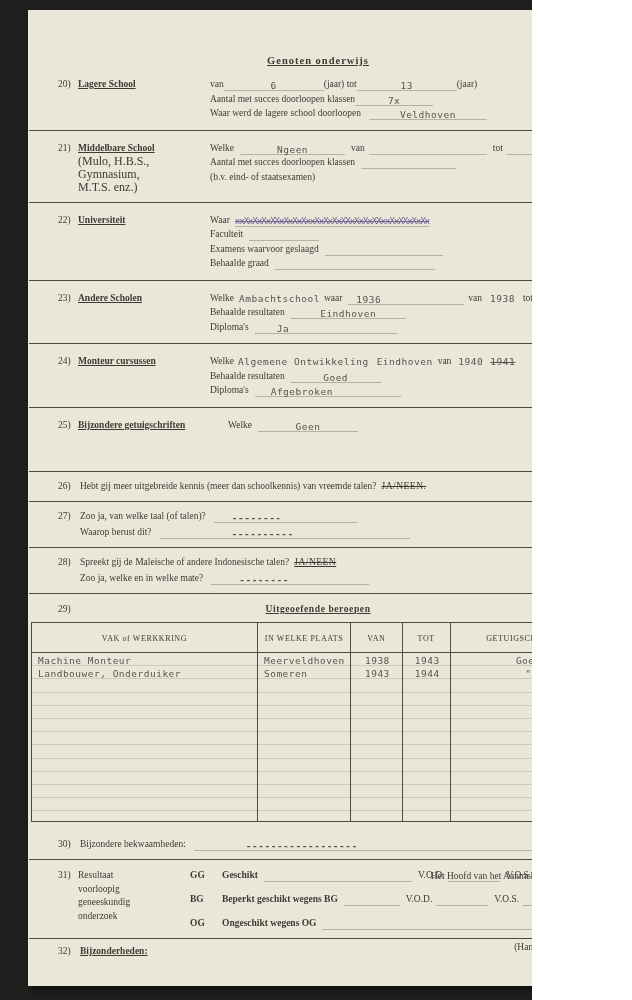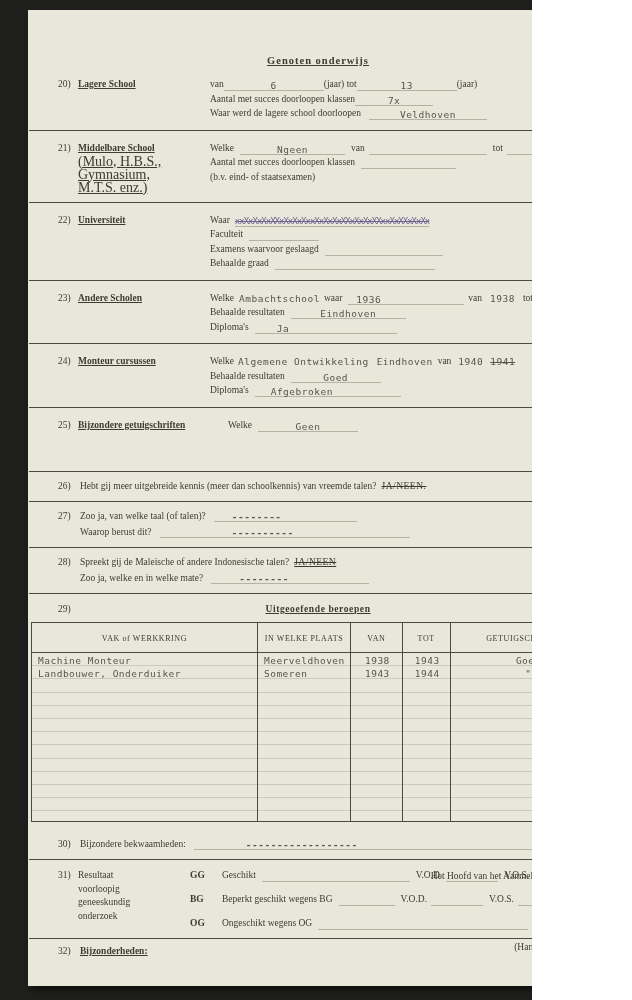--- a/index.html
+++ b/index.html
@@ -16,35 +16,35 @@
   .rule{border:0;border-top:1.6px solid #4a4a3e;margin:0 1px;}
   .title{
     text-align:center;font-weight:bold;text-decoration:underline;
     letter-spacing:1px;padding-top:44px;font-size:10.5px;
   }
   
   .q{display:flex;padding:0 14px 0 30px;margin-top:11px;}
   .q-left{width:152px;flex:none;display:flex;}
   .q-num{width:20px;flex:none;}
   .q-lbl{font-weight:bold;text-decoration:underline;}
-  .q-sub{font-size:14px;text-decoration:underline;}
+  .q-sub{font-size:12px;}
   .q-body{flex:1;min-width:0;}
   .fl{display:flex;align-items:flex-end;margin-bottom:1.5px;}
   .fl>span{white-space:nowrap;}
   .blank{border-bottom:1px solid #b6b2a0;height:11px;display:inline-block;}
   .grow{flex:1;}
   .typed{
     font-family:"DejaVu Sans Mono","Liberation Mono",monospace;
     color:#55564c;font-size:9.5px;letter-spacing:.5px;white-space:nowrap;
   }
   .t-center{text-align:center;}
   .strikep{color:#6e6391;text-decoration:line-through;letter-spacing:-1px;font-size:9px;}
   .struck{text-decoration:line-through;}
   .ansline{text-decoration:underline line-through;}
-  .single{padding:0 22px 0 30px;margin-top:8px;display:flex;}
+  .single{padding:0 22px 0 30px;margin-top:8px;display:flex;align-items:flex-end;}
   .single .q-num{width:22px;}
   
   .obs-wrap{margin:6px 3px 0 3px;border:1.4px solid #4a4a3e;}
   .cols{display:grid;grid-template-columns:39.5% 16.3% 9% 8.4% 26.8%;}
   .obs-head>div{
     border-right:1px solid #4a4a3e;border-bottom:1.2px solid #4a4a3e;
     text-align:center;padding:9px 2px 7px 2px;font-size:8px;letter-spacing:.6px;
   }
   .obs-head>div:last-child,.obs-body .cell:last-child{border-right:0;}
   .obs-body{
@@ -52,21 +52,21 @@
       to bottom, transparent 0px, transparent 12.2px,
       #cdc9b8 12.2px, #cdc9b8 13.2px);
     height:168px;
   }
   .obs-body .cell{border-right:1px solid #4a4a3e;padding:1px 4px 0 6px;height:100%;box-sizing:border-box;}
   .obs-row{height:13.2px;}
   .v31{display:flex;padding:0 14px 0 30px;margin-top:9px;}
   .v31-left{width:112px;flex:none;line-height:13.5px;}
   .v31-code{width:32px;flex:none;font-weight:bold;}
   .v31-row{display:flex;align-items:flex-end;margin-bottom:11px;}
-  .v31-txt{flex:none;}
+  .v31-txt{flex:none;font-weight:bold;}
   .sig{position:absolute;right:30px;bottom:32px;font-family:Liberation Serif, serif;}
   .official{position:absolute;right:26px;top:860px;}
   .spacer8{height:8px;}
 </style>
 </head>
 <body>
 
 <div class="stage">
   <div class="paper">
 

